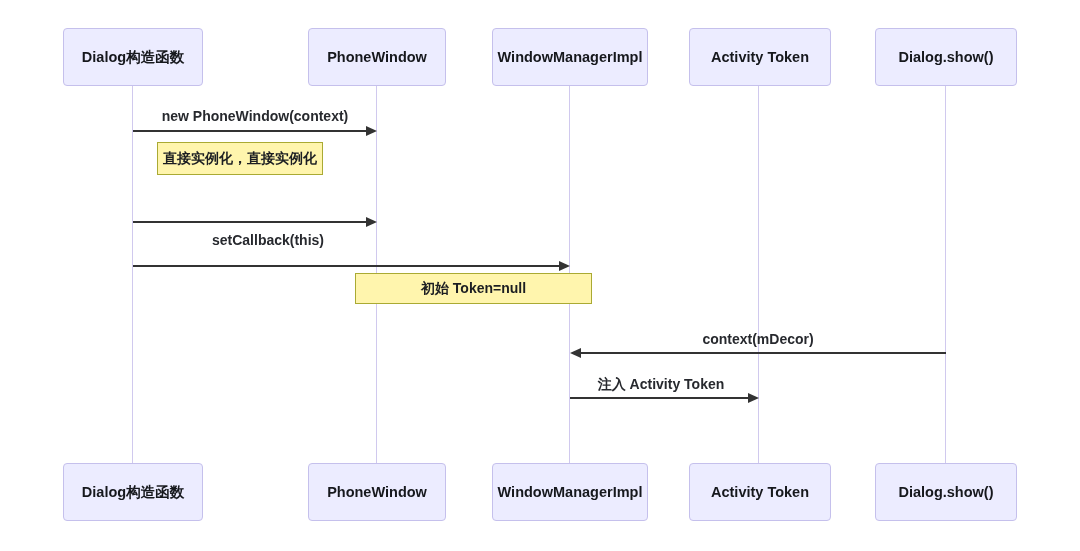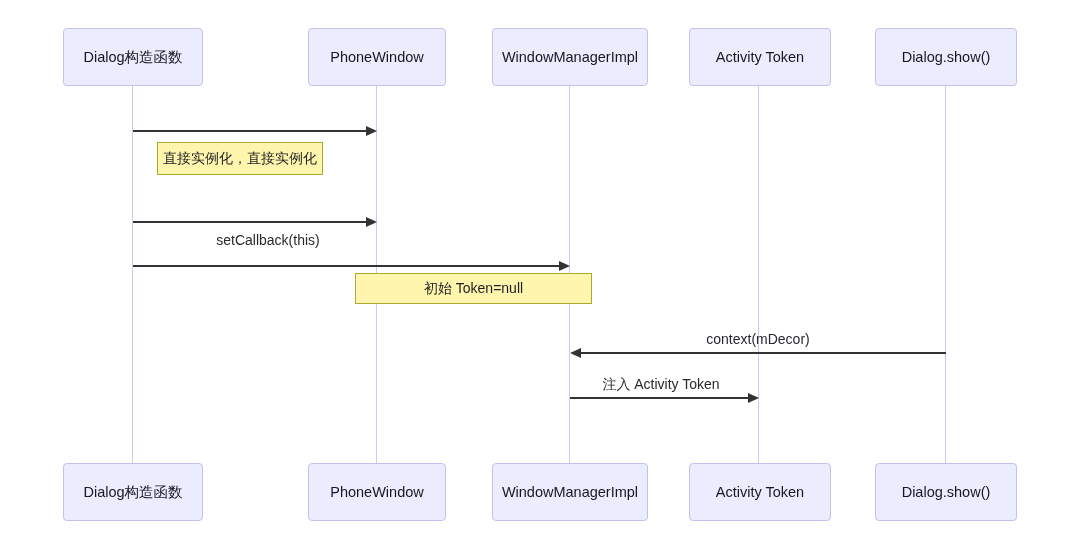--- a/index.html
+++ b/index.html
@@ -8,20 +8,21 @@
     background: #ffffff;
     font-family: "Liberation Sans", "DejaVu Sans", sans-serif;
   }
   .canvas {
     position: relative;
     width: 1080px;
     height: 551px;
     background: #ffffff;
     overflow: hidden;
     color: #1f2328;
+    font-weight: bold;
   }
   .lifeline {
     position: absolute;
     top: 86px;
     height: 378px;
     width: 1px;
     background: #d0c9ee;
   }
   .participant {
     position: absolute;
@@ -93,20 +94,21 @@
   <div class="participant" style="left:492px; top:28px; width:156px;">WindowManagerImpl</div>
   <div class="participant" style="left:689px; top:28px; width:142px;">Activity Token</div>
   <div class="participant" style="left:875px; top:28px; width:142px;">Dialog.show()</div>
 
   <div class="participant" style="left:63px;  top:463px; width:140px;">Dialog构造函数</div>
   <div class="participant" style="left:308px; top:463px; width:138px;">PhoneWindow</div>
   <div class="participant" style="left:492px; top:463px; width:156px;">WindowManagerImpl</div>
   <div class="participant" style="left:689px; top:463px; width:142px;">Activity Token</div>
   <div class="participant" style="left:875px; top:463px; width:142px;">Dialog.show()</div>
 
+  <div class="msg-label" style="left:255px; top:107px;">new PhoneWindow(context)</div>
   <div class="msg-line" style="left:133px; top:130px; width:234px;"></div>
   <div class="arrowhead-right" style="left:366px; top:126px;"></div>
 
   <div class="note" style="left:157px; top:142px; width:166px; height:33px;">直接实例化，直接实例化</div>
 
   <div class="msg-label" style="left:268px; top:199px;margin-top:32px;">setCallback(this)</div>
   <div class="msg-line" style="left:133px; top:221px; width:234px;"></div>
   <div class="arrowhead-right" style="left:366px; top:217px;"></div>
 
   <div class="msg-line" style="left:133px; top:265px; width:427px;"></div>

